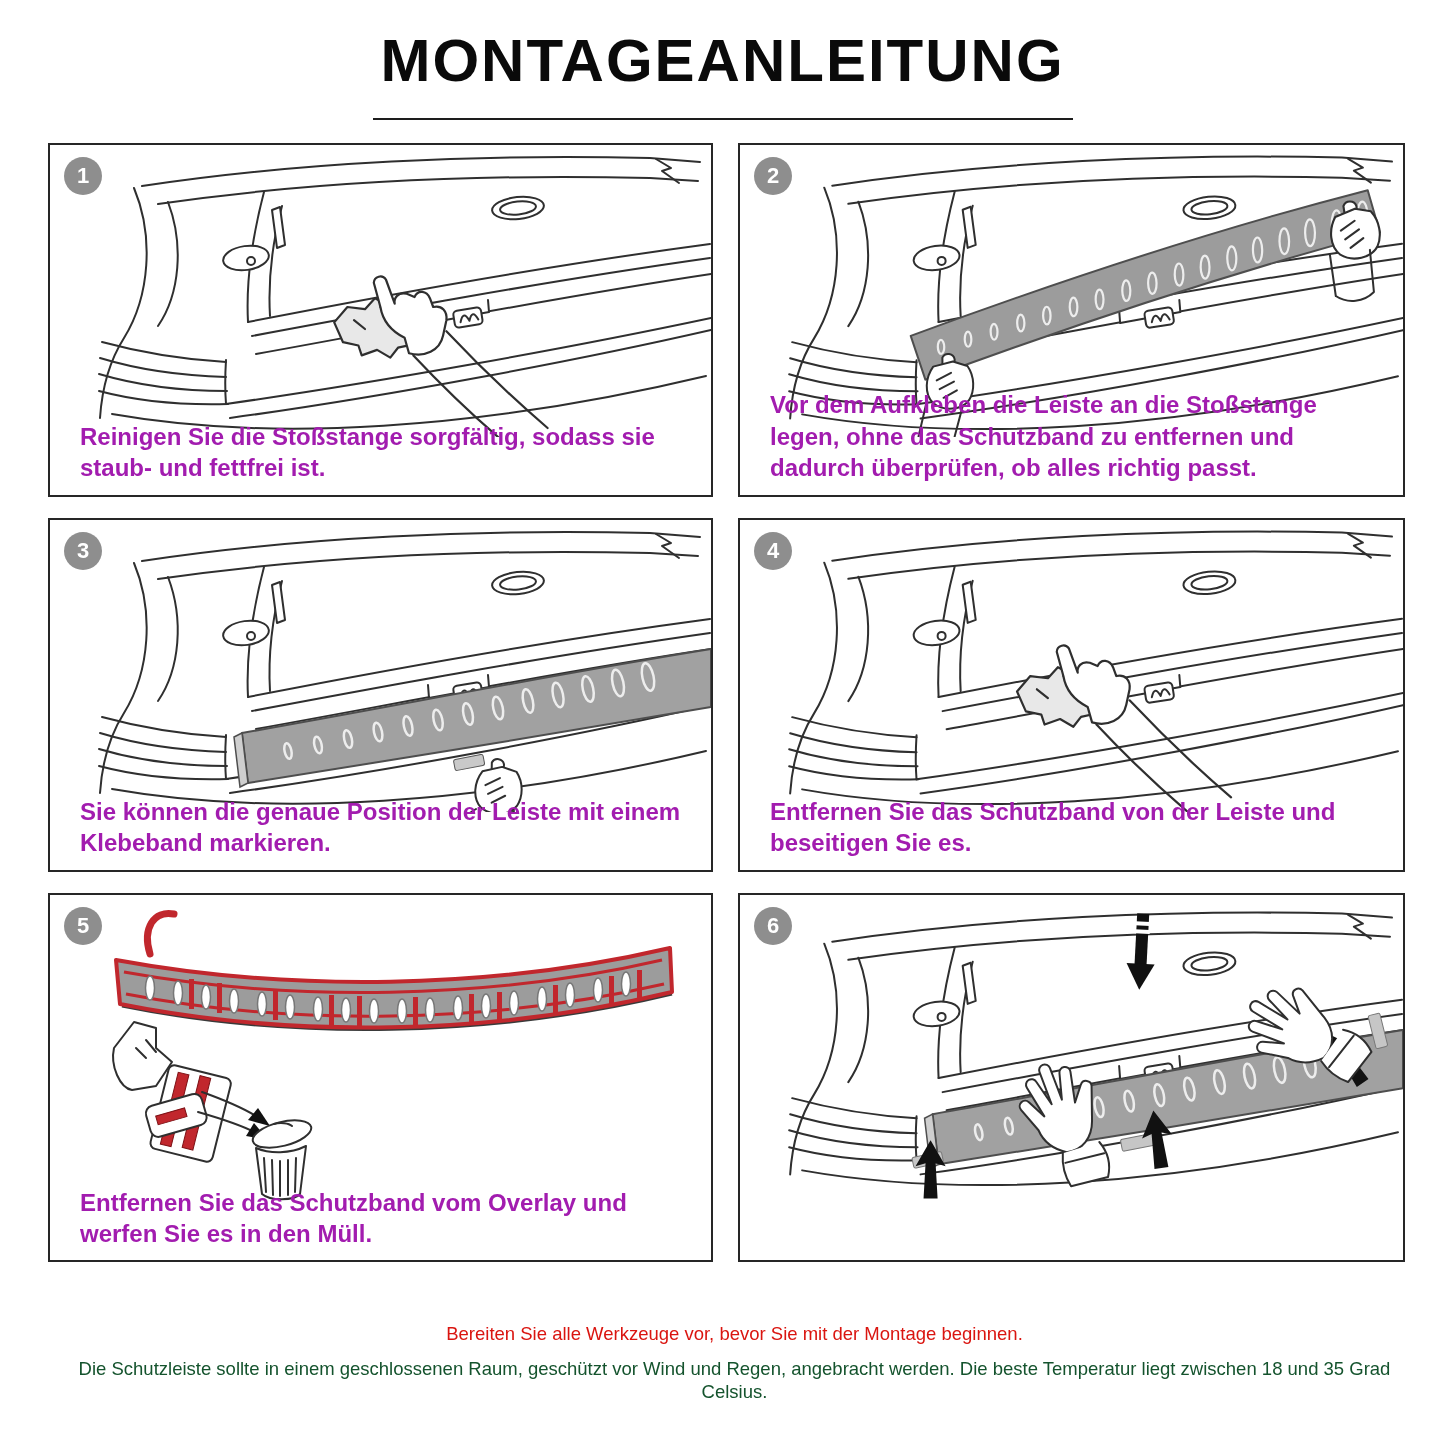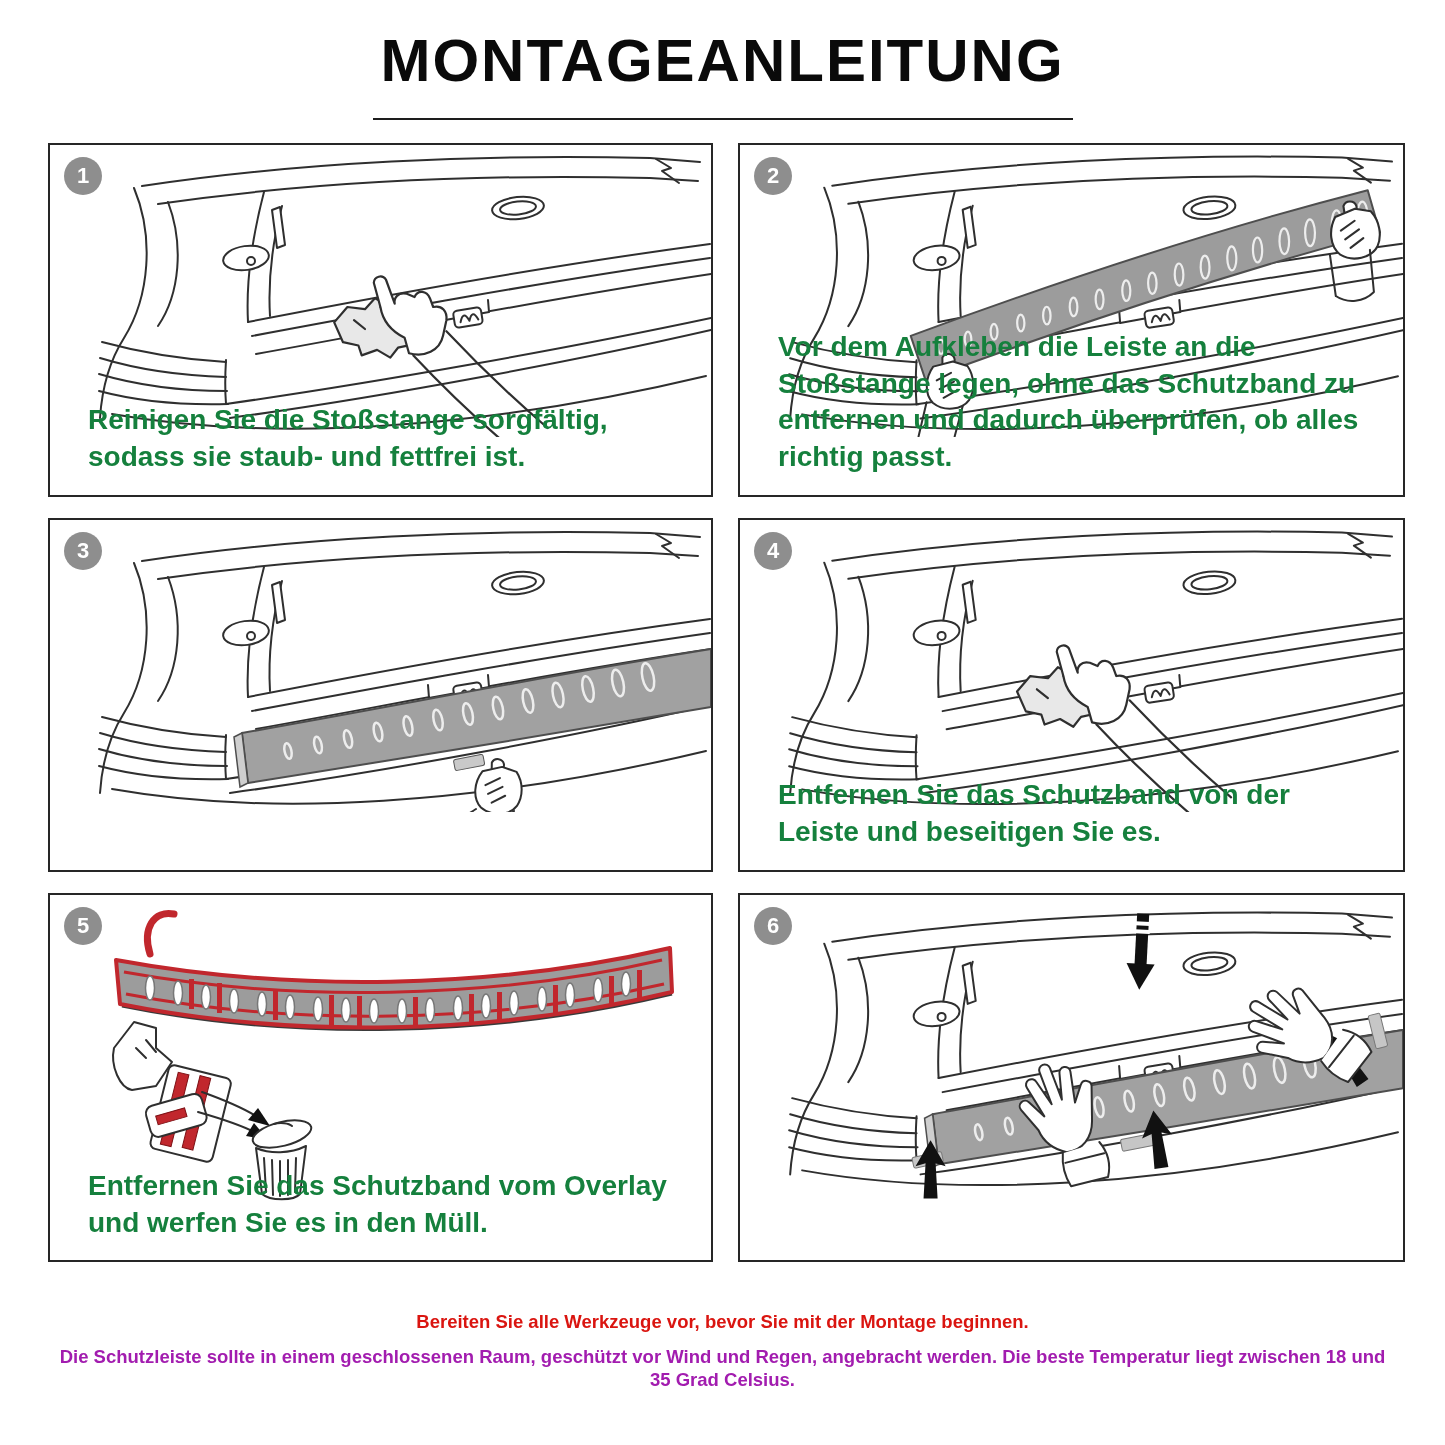--- a/index.html
+++ b/index.html
@@ -8,25 +8,25 @@
   .title-underline{position:absolute;top:118px;left:50%;transform:translateX(-50%);width:700px;height:2px;background:#1d1d1d;}
   .panel{position:absolute;border:2px solid #262626;background:#fff;box-sizing:border-box;}
   #p1{left:48px;top:143px;width:665px;height:354px;}
   #p2{left:738px;top:143px;width:667px;height:354px;}
   #p3{left:48px;top:518px;width:665px;height:354px;}
   #p4{left:738px;top:518px;width:667px;height:354px;}
   #p5{left:48px;top:893px;width:665px;height:369px;}
   #p6{left:738px;top:893px;width:667px;height:369px;}
   .badge{position:absolute;top:12px;left:14px;width:38px;height:38px;border-radius:50%;background:#8e8e8e;color:#fff;font-weight:bold;font-size:22px;display:flex;align-items:center;justify-content:center;z-index:3;}
   .art{position:absolute;top:0;left:0;width:100%;}
-  .caption{position:absolute;left:30px;right:19px;bottom:12px;margin:8px;font-size:28px;font-weight:bold;line-height:1.3;color:#15803d;}
+  .caption{position:absolute;left:30px;right:19px;bottom:12px;margin:0;font-size:24px;font-weight:bold;line-height:1.3;color:#a21caf;}
   #p2 .caption{right:32px;}
   #p6 .caption{right:8px;bottom:14px;}
   #p5 .caption{bottom:11px;}
-  .warn{position:absolute;left:50%;transform:translateX(-50%);width:1330px;text-align:center;font-weight:bold;font-size:18.5px;line-height:1.25;margin:0;}
+  .warn{position:absolute;left:50%;transform:translateX(-50%);width:1330px;text-align:center;font-weight:normal;font-size:18.5px;line-height:1.25;margin:12px;}
   .w1{top:1310px;}
   .w2{top:1345px;}
   svg .ln{fill:none;stroke:#2f2f2f;stroke-width:2;stroke-linecap:round;stroke-linejoin:round;}
   svg .wh{fill:#fff;stroke:#2f2f2f;stroke-width:2;stroke-linejoin:round;stroke-linecap:round;}
 </style>
 </head>
 <body>
 
 <svg width="0" height="0" style="position:absolute" aria-hidden="true">
   <defs>
@@ -171,20 +171,21 @@
   <div class="badge">3</div>
   <svg class="art" viewBox="0 0 661 290" height="292">
     <use href="#car"></use>
     <use href="#applied-strip"></use>
     <rect x="404" y="236" width="30" height="11" rx="2" transform="rotate(-11 419 241)" fill="#c9c9c9" stroke="#555"></rect>
     <g>
       <use href="#fist" transform="translate(436,244) rotate(-4)"></use>
       <path class="ln" d="M426 288 C392 310 354 328 316 340 M464 290 C442 312 418 328 394 340"></path>
     </g>
   </svg>
+  <p class="caption">Sie können die genaue Position der Leiste mit einem Klebeband markieren.</p>
 </section>
 
 <section class="panel" id="p4">
   <div class="badge">4</div>
   <svg class="art" viewBox="0 0 661 290" height="292">
     <use href="#car"></use>
     <use href="#wipehand" transform="translate(340,166) scale(1.1)"></use>
   </svg>
   <p class="caption">Entfernen Sie das Schutzband von der Leiste und beseitigen Sie es.</p>
 </section>
@@ -276,13 +277,13 @@
       <use href="#uparrow" transform="translate(190,266)"></use>
       <use href="#uparrow" transform="translate(416,236) rotate(-8)"></use>
       <use href="#uparrow" transform="translate(604,156) rotate(-34)"></use>
       <use href="#openhand" transform="translate(302,196) rotate(-14)"></use>
       <use href="#openhand" transform="translate(530,128) rotate(-52)"></use>
     </g>
   </svg>
 </section>
 
 <p class="warn w1" style="color:#da1510">Bereiten Sie alle Werkzeuge vor, bevor Sie mit der Montage beginnen.</p>
-<p class="warn w2" style="color:#a21caf">Die Schutzleiste sollte in einem geschlossenen Raum, geschützt vor Wind und Regen, angebracht werden. Die beste Temperatur liegt zwischen 18 und 35 Grad Celsius.</p>
+<p class="warn w2" style="color:#14532d">Die Schutzleiste sollte in einem geschlossenen Raum, geschützt vor Wind und Regen, angebracht werden. Die beste Temperatur liegt zwischen 18 und 35 Grad Celsius.</p>
 
 </body></html>

